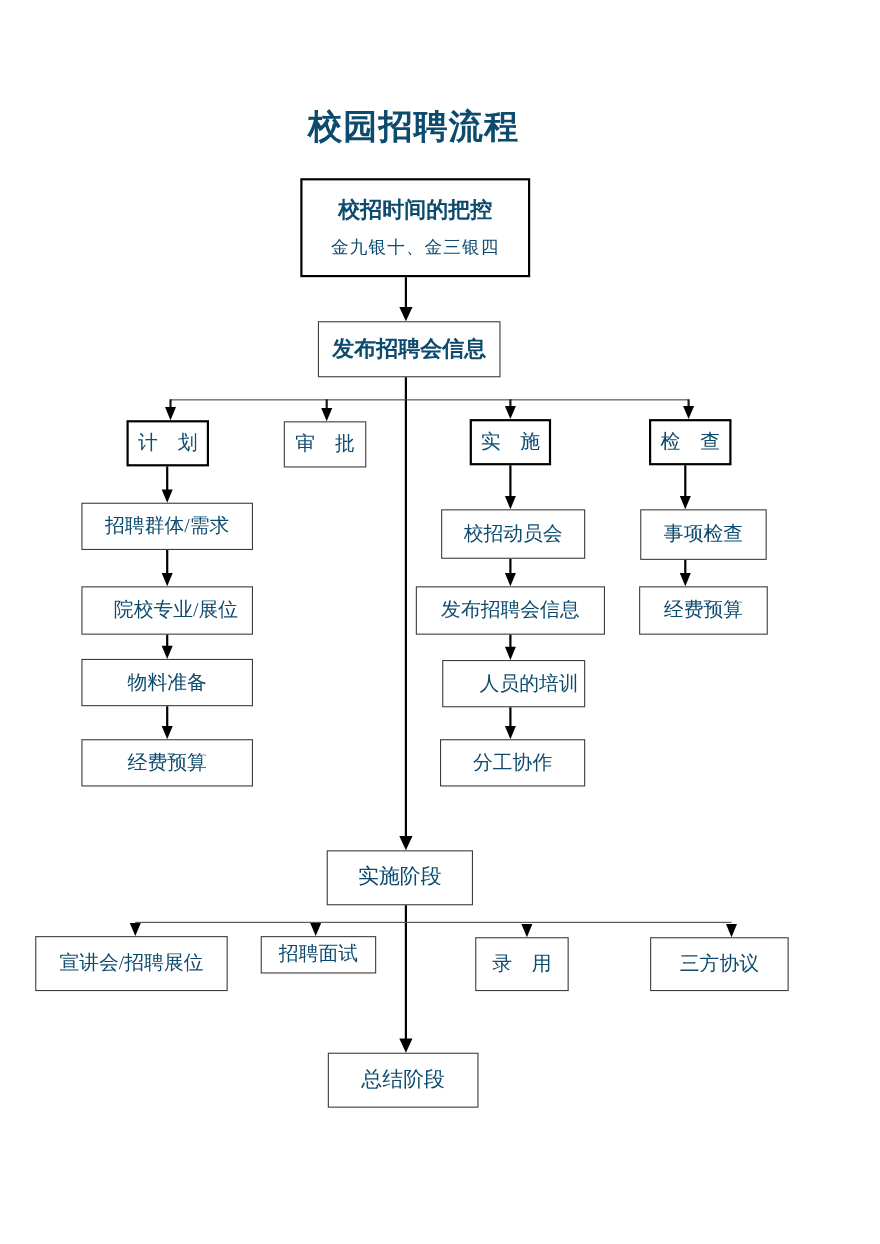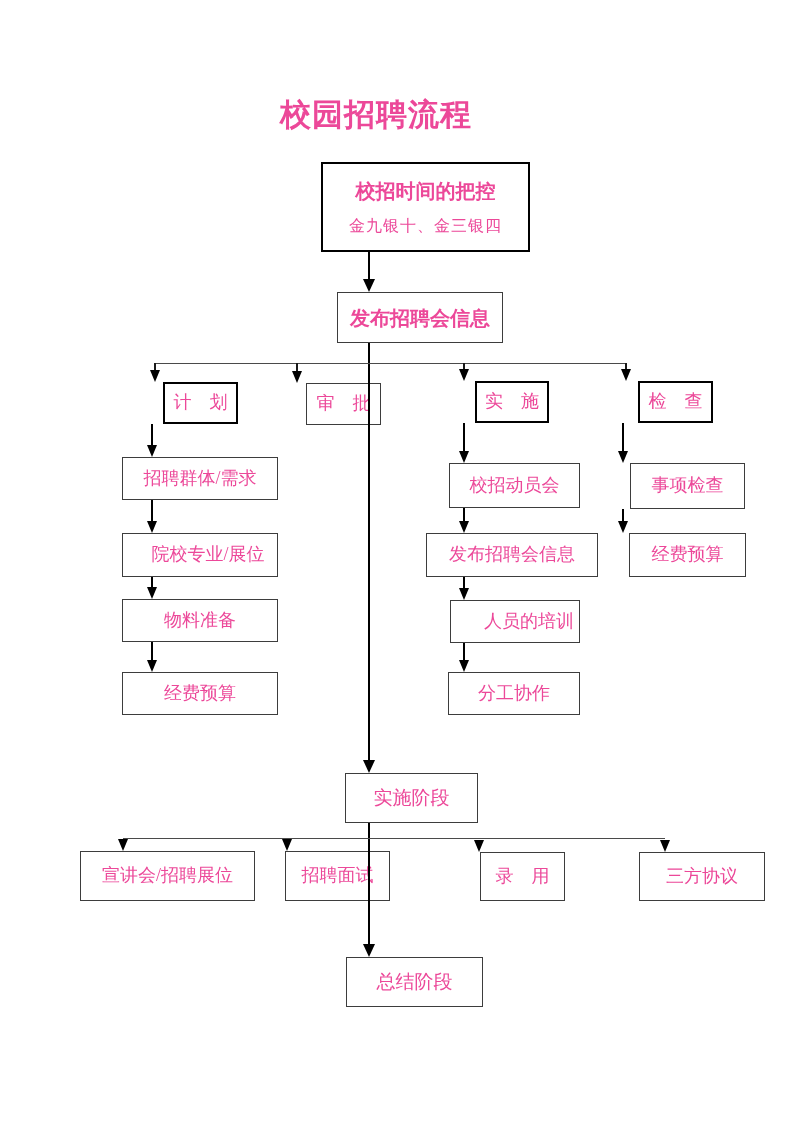--- a/index.html
+++ b/index.html
@@ -6,21 +6,21 @@
     margin: 0;
     padding: 0;
     background: #ffffff;
   }
   #canvas {
     position: relative;
     width: 800px;
     height: 1131px;
     background: #ffffff;
     font-family: "Liberation Serif", "DejaVu Serif", serif;
-    color: #ec4899;
+    color: #0c4a6e;
     overflow: hidden;
   }
   .title {
     position: absolute;
     left: 0;
     top: 94px;
     width: 752px;
     text-align: center;
     font-size: 31px;
     font-weight: bold;
@@ -29,21 +29,20 @@
   .box {
     position: absolute;
     background: #ffffff;
     display: flex;
     align-items: center;
     justify-content: center;
     text-align: center;
     box-sizing: border-box;
     font-size: 18px;
     line-height: 1.2;
-    margin-left: 48px;
   }
   .b1 { border: 1.5px solid #3d3d3d; }
   .b2 { border: 2px solid #000000; }
   .stage { font-size: 19px; }
   .bold  { font-weight: bold; }
   .two-line {
     flex-direction: column;
     gap: 13px;
   }
   .two-line .t1 { font-size: 20px; font-weight: bold; }
@@ -104,21 +103,21 @@
   <div class="box b1" style="left:378px; top:533px; width:172px; height:44px;">发布招聘会信息</div>
   <div class="box b1" style="left:402px; top:600px; width:130px; height:43px;padding-left:28px;">人员的培训</div>
   <div class="box b1" style="left:400px; top:672px; width:132px; height:43px;">分工协作</div>
 
   <div class="box b1" style="left:582px; top:463px; width:115px; height:46px;">事项检查</div>
   <div class="box b1" style="left:581px; top:533px; width:117px; height:44px;">经费预算</div>
 
   <div class="box b1 stage" style="left:297px; top:773px; width:133px; height:50px;text-align:center;">实施阶段</div>
 
   <div class="box b1" style="left:32px; top:851px; width:175px; height:50px;">宣讲会/招聘展位</div>
-  <div class="box b1" style="left:237px; top:851px; width:105px; height:50px;">招聘面试</div>
+  <div class="box b1" style="left:237px; top:851px; width:105px; height:34px;">招聘面试</div>
   <div class="box b1" style="left:432px; top:852px; width:85px; height:49px;">录　用</div>
   <div class="box b1" style="left:591px; top:852px; width:126px; height:49px;">三方协议</div>
 
   <div class="box b1 stage" style="left:298px; top:957px; width:137px; height:50px;">总结阶段</div>
 
   <div class="vline" style="left:368px; top:252px; height:29px;"></div>
   <div class="ah-lg" style="left:363px; top:279px;"></div>
 
   <div class="vline" style="left:368px; top:343px; height:417px;"></div>
   <div class="ah-lg" style="left:363px; top:760px;"></div>

